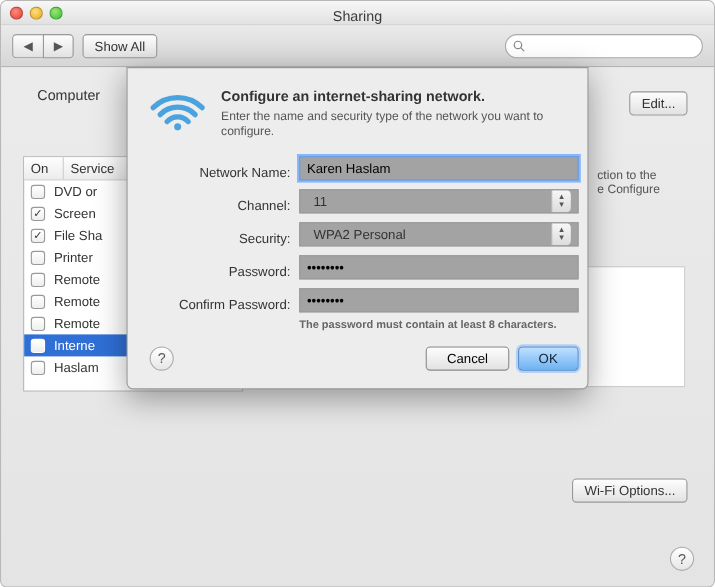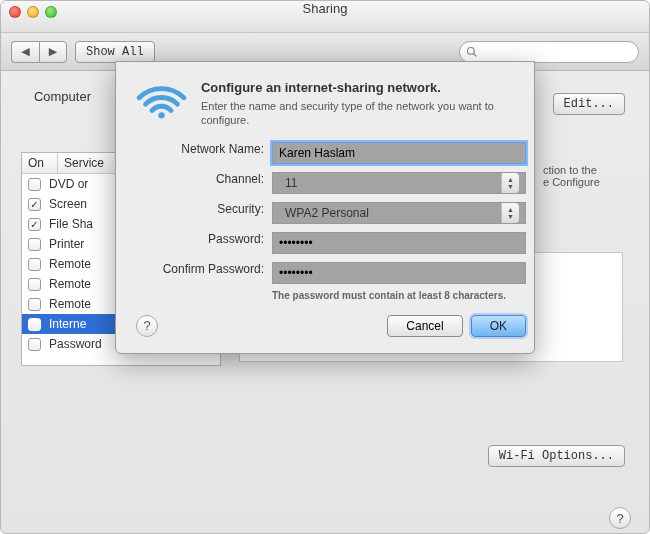--- a/index.html
+++ b/index.html
@@ -1,33 +1,33 @@
 <!DOCTYPE html>
 <html><head>
 <meta charset="utf-8">
 <style>
 * { box-sizing: border-box; margin: 0; padding: 0; font-family: "Lucida Grande", "Helvetica Neue", Arial, sans-serif; }
 body { width: 650px; height: 534px; background: #fff; overflow: hidden; position: relative; }
 
 .window { width: 650px; height: 534px; background: linear-gradient(#ececec,#e4e4e4); border: 1px solid #b8b8b8; border-radius: 6px; position: relative; }
 
-.titlebar { height: 32px; display: flex; align-items: flex-start; justify-content: center; position: relative; border-bottom: 1px solid #c5c5c5; background: linear-gradient(#f7f7f7,#e1e1e1); border-radius: 6px 6px 0 0; }
+.titlebar { height: 22px; display: flex; align-items: flex-end; justify-content: center; position: relative; border-bottom: 1px solid #c5c5c5; background: linear-gradient(#f7f7f7,#e1e1e1); border-radius: 6px 6px 0 0; }
 .traffic { position: absolute; left: 8px; top: 5px; display: flex; gap: 6px; }
 .tl { width: 12px; height: 12px; border-radius: 50%; border: 1px solid rgba(0,0,0,.2); }
 .tl.red { background: radial-gradient(circle at 40% 35%, #ff8a80, #e33e32); }
 .tl.yellow { background: radial-gradient(circle at 40% 35%, #ffe082, #e6a817); }
 .tl.green { background: radial-gradient(circle at 40% 35%, #a5e27a, #28c231); }
 .title { font-size: 13px; color: #3a3a3a; }
 
 .toolbar { height: 38px; display: flex; align-items: center; padding: 0 10px; gap: 8px; border-bottom: 1px solid #b5b5b5; background: linear-gradient(#eaeaea,#d6d6d6); }
 .seg { display: flex; }
 .seg button { width: 28px; height: 22px; background: linear-gradient(#fdfdfd,#e2e2e2); border: 1px solid #999; font-size: 11px; color: #555; }
 .seg button:first-child { border-radius: 4px 0 0 4px; border-right: none; }
 .seg button:last-child { border-radius: 0 4px 4px 0; }
-.btn { height: 22px; padding: 0 10px; background: linear-gradient(#fdfdfd,#e2e2e2); border: 1px solid #999; border-radius: 4px; font-size: 12px; color: #333; font-family: Liberation Mono, monospace; }
+.btn { height: 22px; padding: 0 10px; background: linear-gradient(#fdfdfd,#e2e2e2); border: 1px solid #999; border-radius: 4px; font-size: 12px; color: #333; }
 .search { margin-left: auto; width: 180px; height: 22px; border: 1px solid #aaa; border-radius: 11px; background: #fff; display: flex; align-items: center; padding: 0 6px; }
 .search svg { width: 12px; height: 12px; fill: #888; }
 
 .content { padding: 18px 20px; height: calc(100% - 60px); position: relative; }
 .row-computer { display: flex; align-items: center; gap: 8px; font-size: 13px; color: #333; }
 .lbl { text-align: right; width: 70px; }
 .spacer { flex: 1; }
 .edit-btn { position: absolute; right: 24px; top: 22px; }
 
 .panel { margin-top: 48px; display: flex; gap: 12px; }
@@ -47,21 +47,21 @@
 .wifi-opts { position: absolute; right: 24px; bottom: 76px; }
 
 .help { position: absolute; right: 18px; bottom: 14px; width: 22px; height: 22px; border: 1px solid #aaa; border-radius: 50%; background: linear-gradient(#fff,#e6e6e6); display: flex; align-items: center; justify-content: center; font-size: 13px; color: #555; }
 
 
 .sheet { position: absolute; top: 60px; left: 50%; transform: translateX(-50%); width: 420px; background: #ededed; border: 1px solid #9a9a9a; border-radius: 0 0 6px 6px; box-shadow: 0 8px 28px rgba(0,0,0,.35); padding: 18px 8px 16px 20px; font-size: 12px; color: #333; }
 .sheet-head { display: flex; gap: 14px; margin-bottom: 14px; }
 .wifi-icon { width: 54px; height: 42px; }
 .sheet-head h3 { font-size: 13px; font-weight: bold; margin-bottom: 4px; }
 .sheet-head p { font-size: 11px; color: #555; line-height: 1.3; }
-.form-row { display: flex; align-items: flex-start; margin-bottom: 8px; }
+.form-row { display: flex; align-items: flex-end; margin-bottom: 8px; }
 .form-row label { width: 128px; text-align: right; margin-right: 8px; }
 .form-row input, .form-row .select { flex: 1; height: 22px; border: 1px solid #999; background: #a3a3a3; padding: 0 6px; font-size: 12px; border-radius: 0; }
 .form-row input.focus { outline: 3px solid rgba(90,160,255,.7); outline-offset: -1px; }
 .select { display: flex; align-items: center; justify-content: space-between; background: linear-gradient(#fefefe,#e6e6e6); border-radius: 4px; padding-right: 0; }
 .select span { padding-left: 6px; }
 .select .arrows { width: 18px; height: 100%; border-left: 1px solid #bbb; display: flex; flex-direction: column; align-items: center; justify-content: center; font-size: 7px; color: #555; line-height: 1; background: linear-gradient(#f7f7f7,#dcdcdc); border-radius: 0 4px 4px 0; }
 .hint { font-size: 10px; color: #666; margin-left: 136px; margin-top: -2px; margin-bottom: 10px; font-weight: bold; }
 .sheet-foot { display: flex; align-items: center; margin-top: 14px; }
 .sheet-foot .help { position: static; margin: 0; }
 .sheet-foot .spacer { flex: 1; }
@@ -136,21 +136,21 @@
             <div class="list-row">
               <div class="cb"></div>
               <span>Remote</span>
             </div>
             <div class="list-row sel">
               <div class="cb"></div>
               <span>Interne</span>
             </div>
             <div class="list-row">
               <div class="cb"></div>
-              <span>Password</span>
+              <span>Haslam</span>
             </div>
           </div>
       </div>
       <div class="right">
         <div class="right-hint">
           <div>ction to the</div>
           <div>e Configure</div>
         </div>
         <div class="options-box"></div>
       </div>

